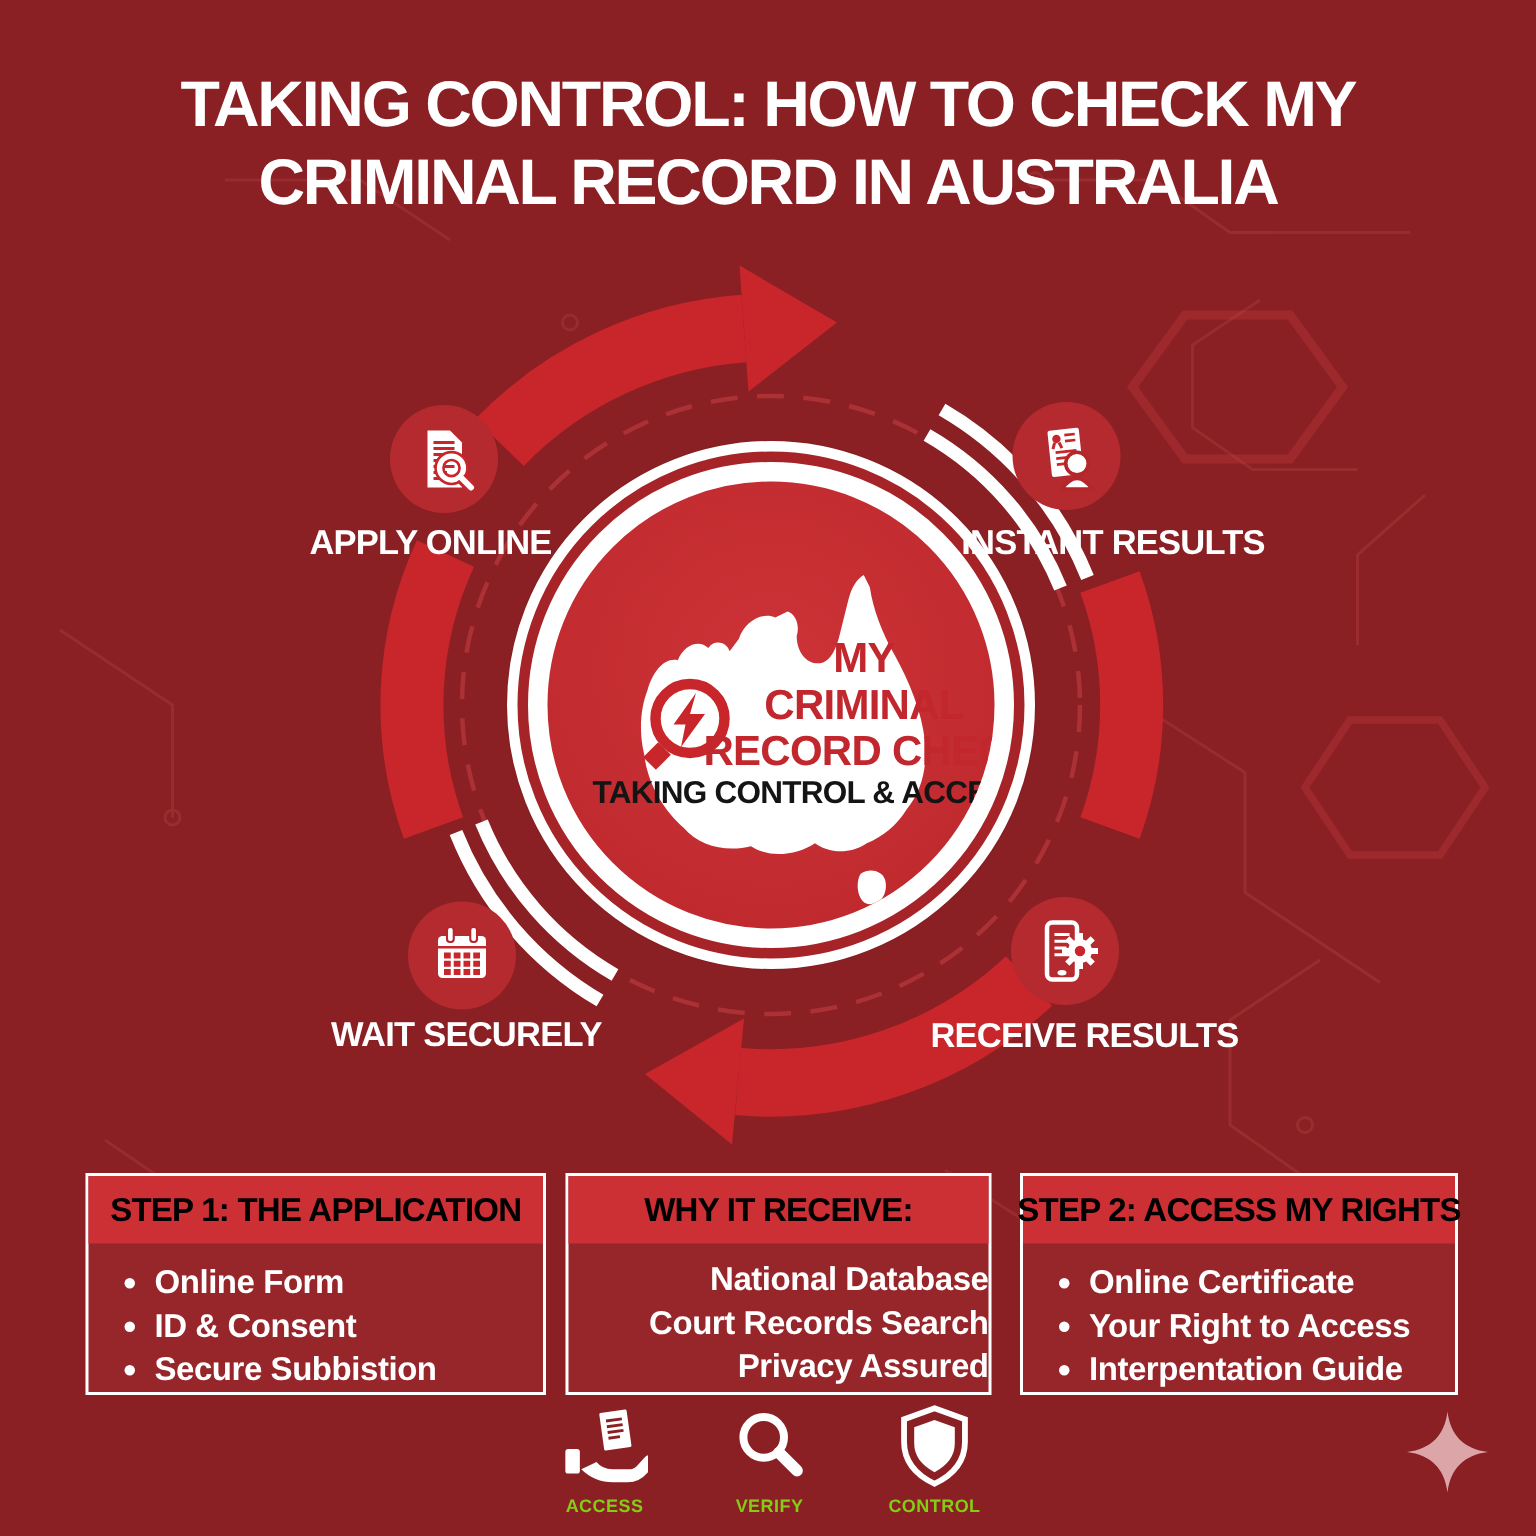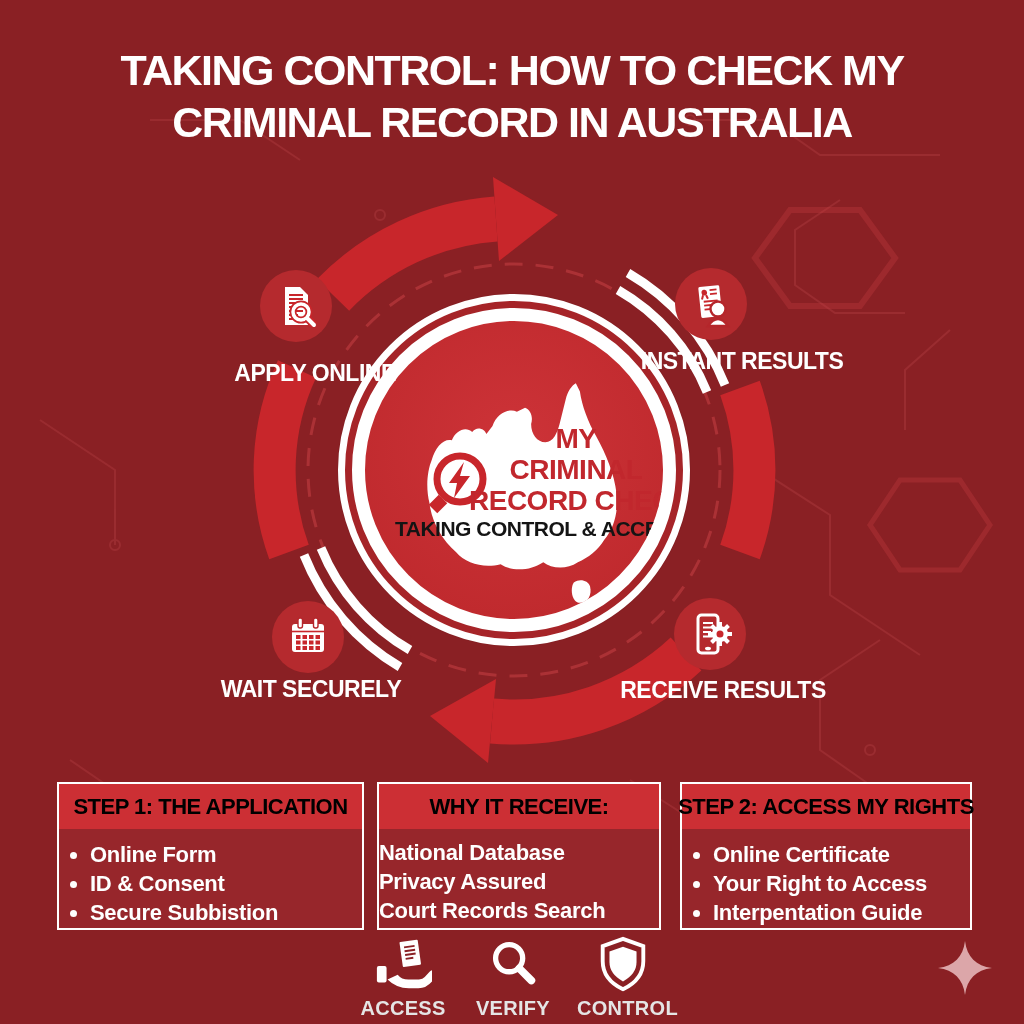--- a/index.html
+++ b/index.html
@@ -51,27 +51,27 @@
   
   .panel{
     position:absolute;top:782px;height:148px;
     border:2px solid #fff;background:#97262B;
   }
   .panel-header{
     height:45px;background:#CC2F34;color:#000000;
     display:flex;align-items:center;justify-content:center;
     font-weight:bold;font-size:22px;letter-spacing:-0.5px;white-space:nowrap;
   }
-  .panel ul{list-style:disc;margin:11px 0 0 0;padding-left:31px;}
+  .panel ul{list-style:disc;margin:11px 0 0 0;padding-left:44px;}
   .panel li{color:#fff;font-weight:bold;font-size:22px;line-height:29px;letter-spacing:-0.3px;}
-  .panel .lines{margin-top:9px;text-align:left;}
+  .panel .lines{margin-top:9px;text-align:right;}
   .panel .lines div{color:#fff;font-weight:bold;font-size:22px;line-height:29px;letter-spacing:-0.3px;}
   
   .footer-item{position:absolute;width:92px;text-align:center;}
-  .footer-label{color:#e5e5e5;font-weight:bold;font-size:20px;letter-spacing:0.3px;margin-top:3px;}
+  .footer-label{color:#84cc16;font-weight:bold;font-size:12px;letter-spacing:0.3px;margin-top:3px;}
   svg{display:block;}
   .footer-item svg{margin:0 auto;}
 </style>
 </head>
 <body>
 
 <div class="canvas">
 
   <svg class="abs" style="left:0;top:0" width="1024" height="1024" viewBox="0 0 1024 1024">
     <g stroke="#D95C60" stroke-width="2" fill="none" opacity="0.20">
@@ -144,21 +144,21 @@
       <path d="M13,5 h15 l8,8 v30 h-23 z" fill="#FFFFFF"></path>
       <g stroke="#C8262B" stroke-width="2">
         <path d="M17,13 h14 M17,17 h14 M17,21 h14 M17,25 h10 M17,29 h14 M17,33 h9 M17,37 h12"></path>
       </g>
       <circle cx="29" cy="30" r="8" fill="none" stroke="#C8262B" stroke-width="7"></circle>
       <circle cx="29" cy="30" r="8" fill="none" stroke="#FFFFFF" stroke-width="3.5"></circle>
       <line x1="35.5" y1="36.5" x2="42" y2="43" stroke="#C8262B" stroke-width="8"></line>
       <line x1="35.5" y1="36.5" x2="42" y2="43" stroke="#FFFFFF" stroke-width="4" stroke-linecap="round"></line>
     </svg>
   </div>
-  <div class="node-label" style="left:287px;top:360px;margin-left:28px;">APPLY ONLINE</div>
+  <div class="node-label" style="left:287px;top:348px;">APPLY ONLINE</div>
 
   <div class="node-circle" style="left:675px;top:268px;">
     <svg width="48" height="48" viewBox="0 0 48 48">
       <g transform="rotate(-6 24 24)">
         <rect x="13" y="6" width="21" height="31" rx="1.5" fill="#FFFFFF"></rect>
         <circle cx="18.5" cy="12" r="2.8" fill="#C8262B"></circle>
         <path d="M17,14.5 l-1.5,4 M20,14.5 l1.5,4" stroke="#C8262B" stroke-width="2"></path>
         <g stroke="#C8262B" stroke-width="1.8">
           <path d="M24,10 h7 M24,14 h7 M17,21 h14 M17,25 h14 M17,29 h9"></path>
         </g>
@@ -224,22 +224,22 @@
       <li>Online Form</li>
       <li>ID &amp; Consent</li>
       <li>Secure Subbistion</li>
     </ul>
   </div>
 
   <div class="panel" style="left:377px;width:284px;">
     <div class="panel-header">WHY IT RECEIVE:</div>
     <div class="lines">
       <div>National Database</div>
+      <div>Court Records Search</div>
       <div>Privacy Assured</div>
-      <div>Court Records Search</div>
     </div>
   </div>
 
   <div class="panel" style="left:680px;width:292px;">
     <div class="panel-header">STEP 2: ACCESS MY RIGHTS</div>
     <ul>
       <li>Online Certificate</li>
       <li>Your Right to Access</li>
       <li>Interpentation Guide</li>
     </ul>

